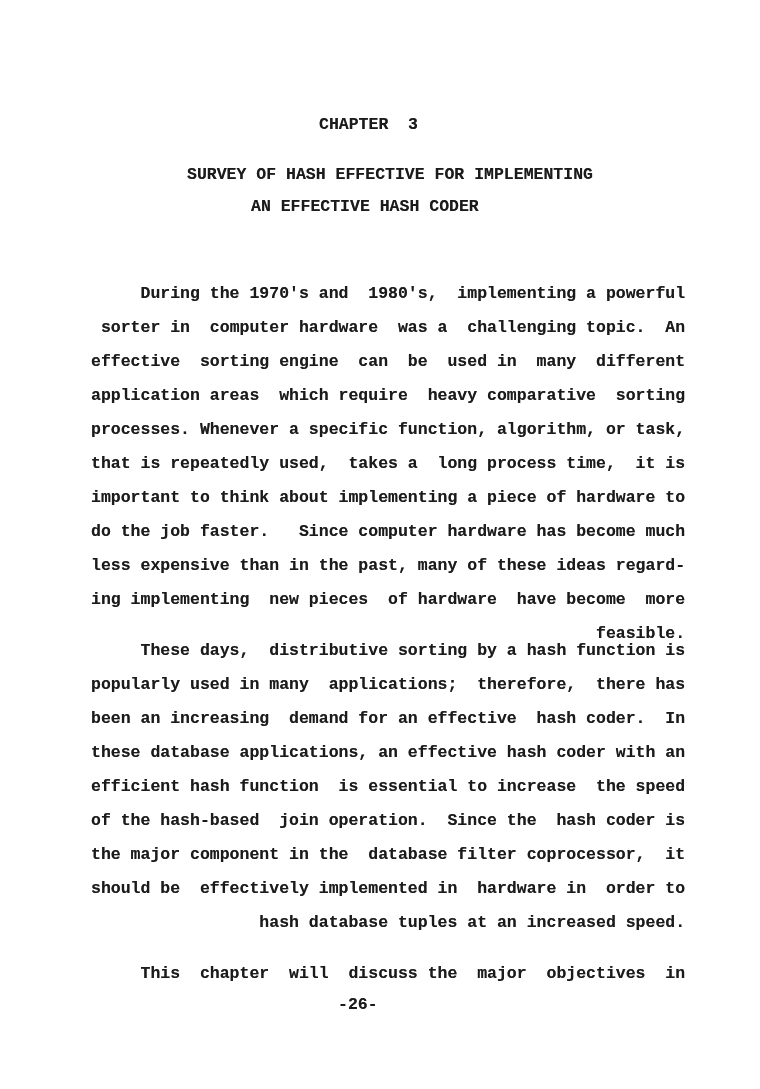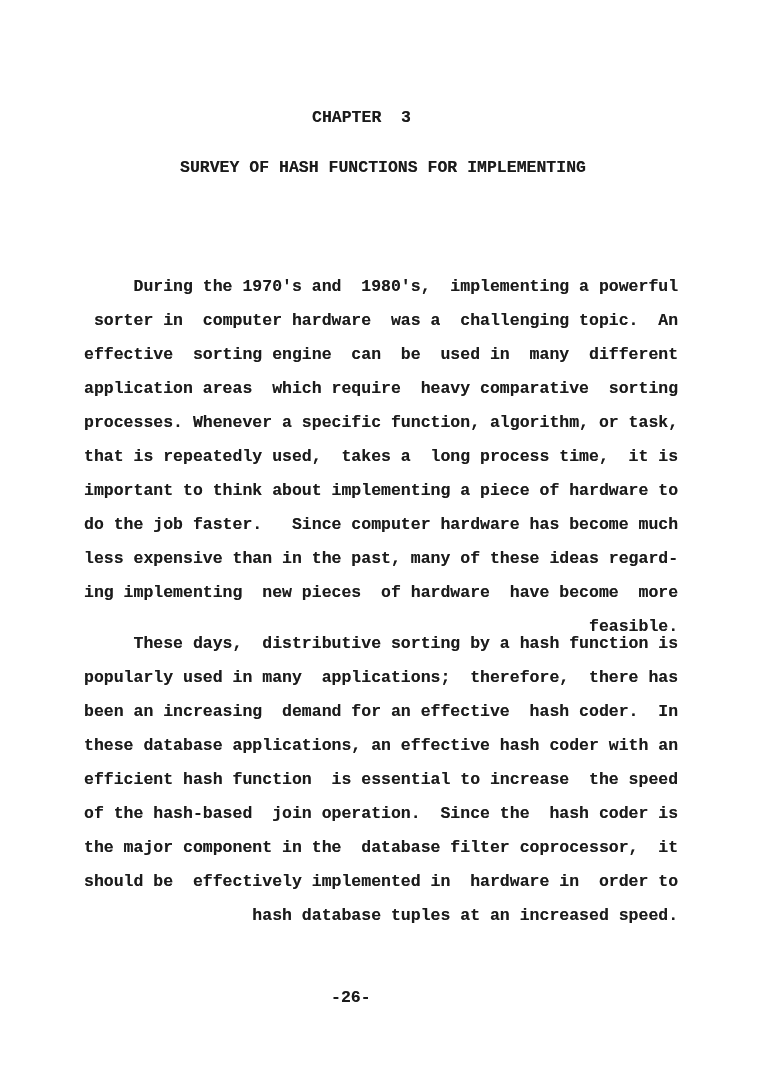--- a/index.html
+++ b/index.html
@@ -13,21 +13,21 @@
     height: 1089px;
     background: #ffffff;
     overflow: hidden;
     font-family: "Liberation Mono", "DejaVu Sans Mono", monospace;
     font-weight: 700;
     color: #1b1b1b;
     -webkit-font-smoothing: antialiased;
   }
   .typed {
     position: absolute;
-    margin: 1px;
+    margin: 8px;
     font-family: inherit;
     font-weight: inherit;
     font-size: 16.5px;
     white-space: pre;
     letter-spacing: 0;
     text-shadow: 0 0 0.5px rgba(20,20,20,0.55);
   }
   .heading-line {
     line-height: 1;
   }
@@ -48,22 +48,23 @@
     line-height: 1;
   }
 </style>
 </head>
 <body>
 
 <div class="scan-page">
 
   <div class="typed heading-line chapter-heading">CHAPTER  3</div>
 
-  <div class="typed heading-line title-line-1">SURVEY OF HASH FUNCTIONS FOR IMPLEMENTING</div>
+  <div class="typed heading-line title-line-1">SURVEY OF HASH EFFECTIVE FOR IMPLEMENTING</div>
 
+  <div class="typed heading-line title-line-2">AN EFFECTIVE HASH CODER</div>
 
   <pre class="typed body-para para-1">     During the 1970's and  1980's,  implementing a powerful
 sorter in  computer hardware  was a  challenging topic.  An
 effective  sorting engine  can  be  used in  many  different
 application areas  which require  heavy comparative  sorting
 processes. Whenever a specific function, algorithm, or task,
 that is repeatedly used,  takes a  long process time,  it is
 important to think about implementing a piece of hardware to
 do the job faster.   Since computer hardware has become much
 less expensive than in the past, many of these ideas regard-
@@ -73,16 +74,17 @@
   <pre class="typed body-para para-2">     These days,  distributive sorting by a hash function is
 popularly used in many  applications;  therefore,  there has
 been an increasing  demand for an effective  hash coder.  In
 these database applications, an effective hash coder with an
 efficient hash function  is essential to increase  the speed
 of the hash-based  join operation.  Since the  hash coder is
 the major component in the  database filter coprocessor,  it
 should be  effectively implemented in  hardware in  order to
 hash database tuples at an increased speed.</pre>
 
+  <pre class="typed body-para para-3">     This  chapter  will  discuss the  major  objectives  in</pre>
 
   <div class="typed page-number">-26-</div>
 
 </div>
 
 </body></html>

